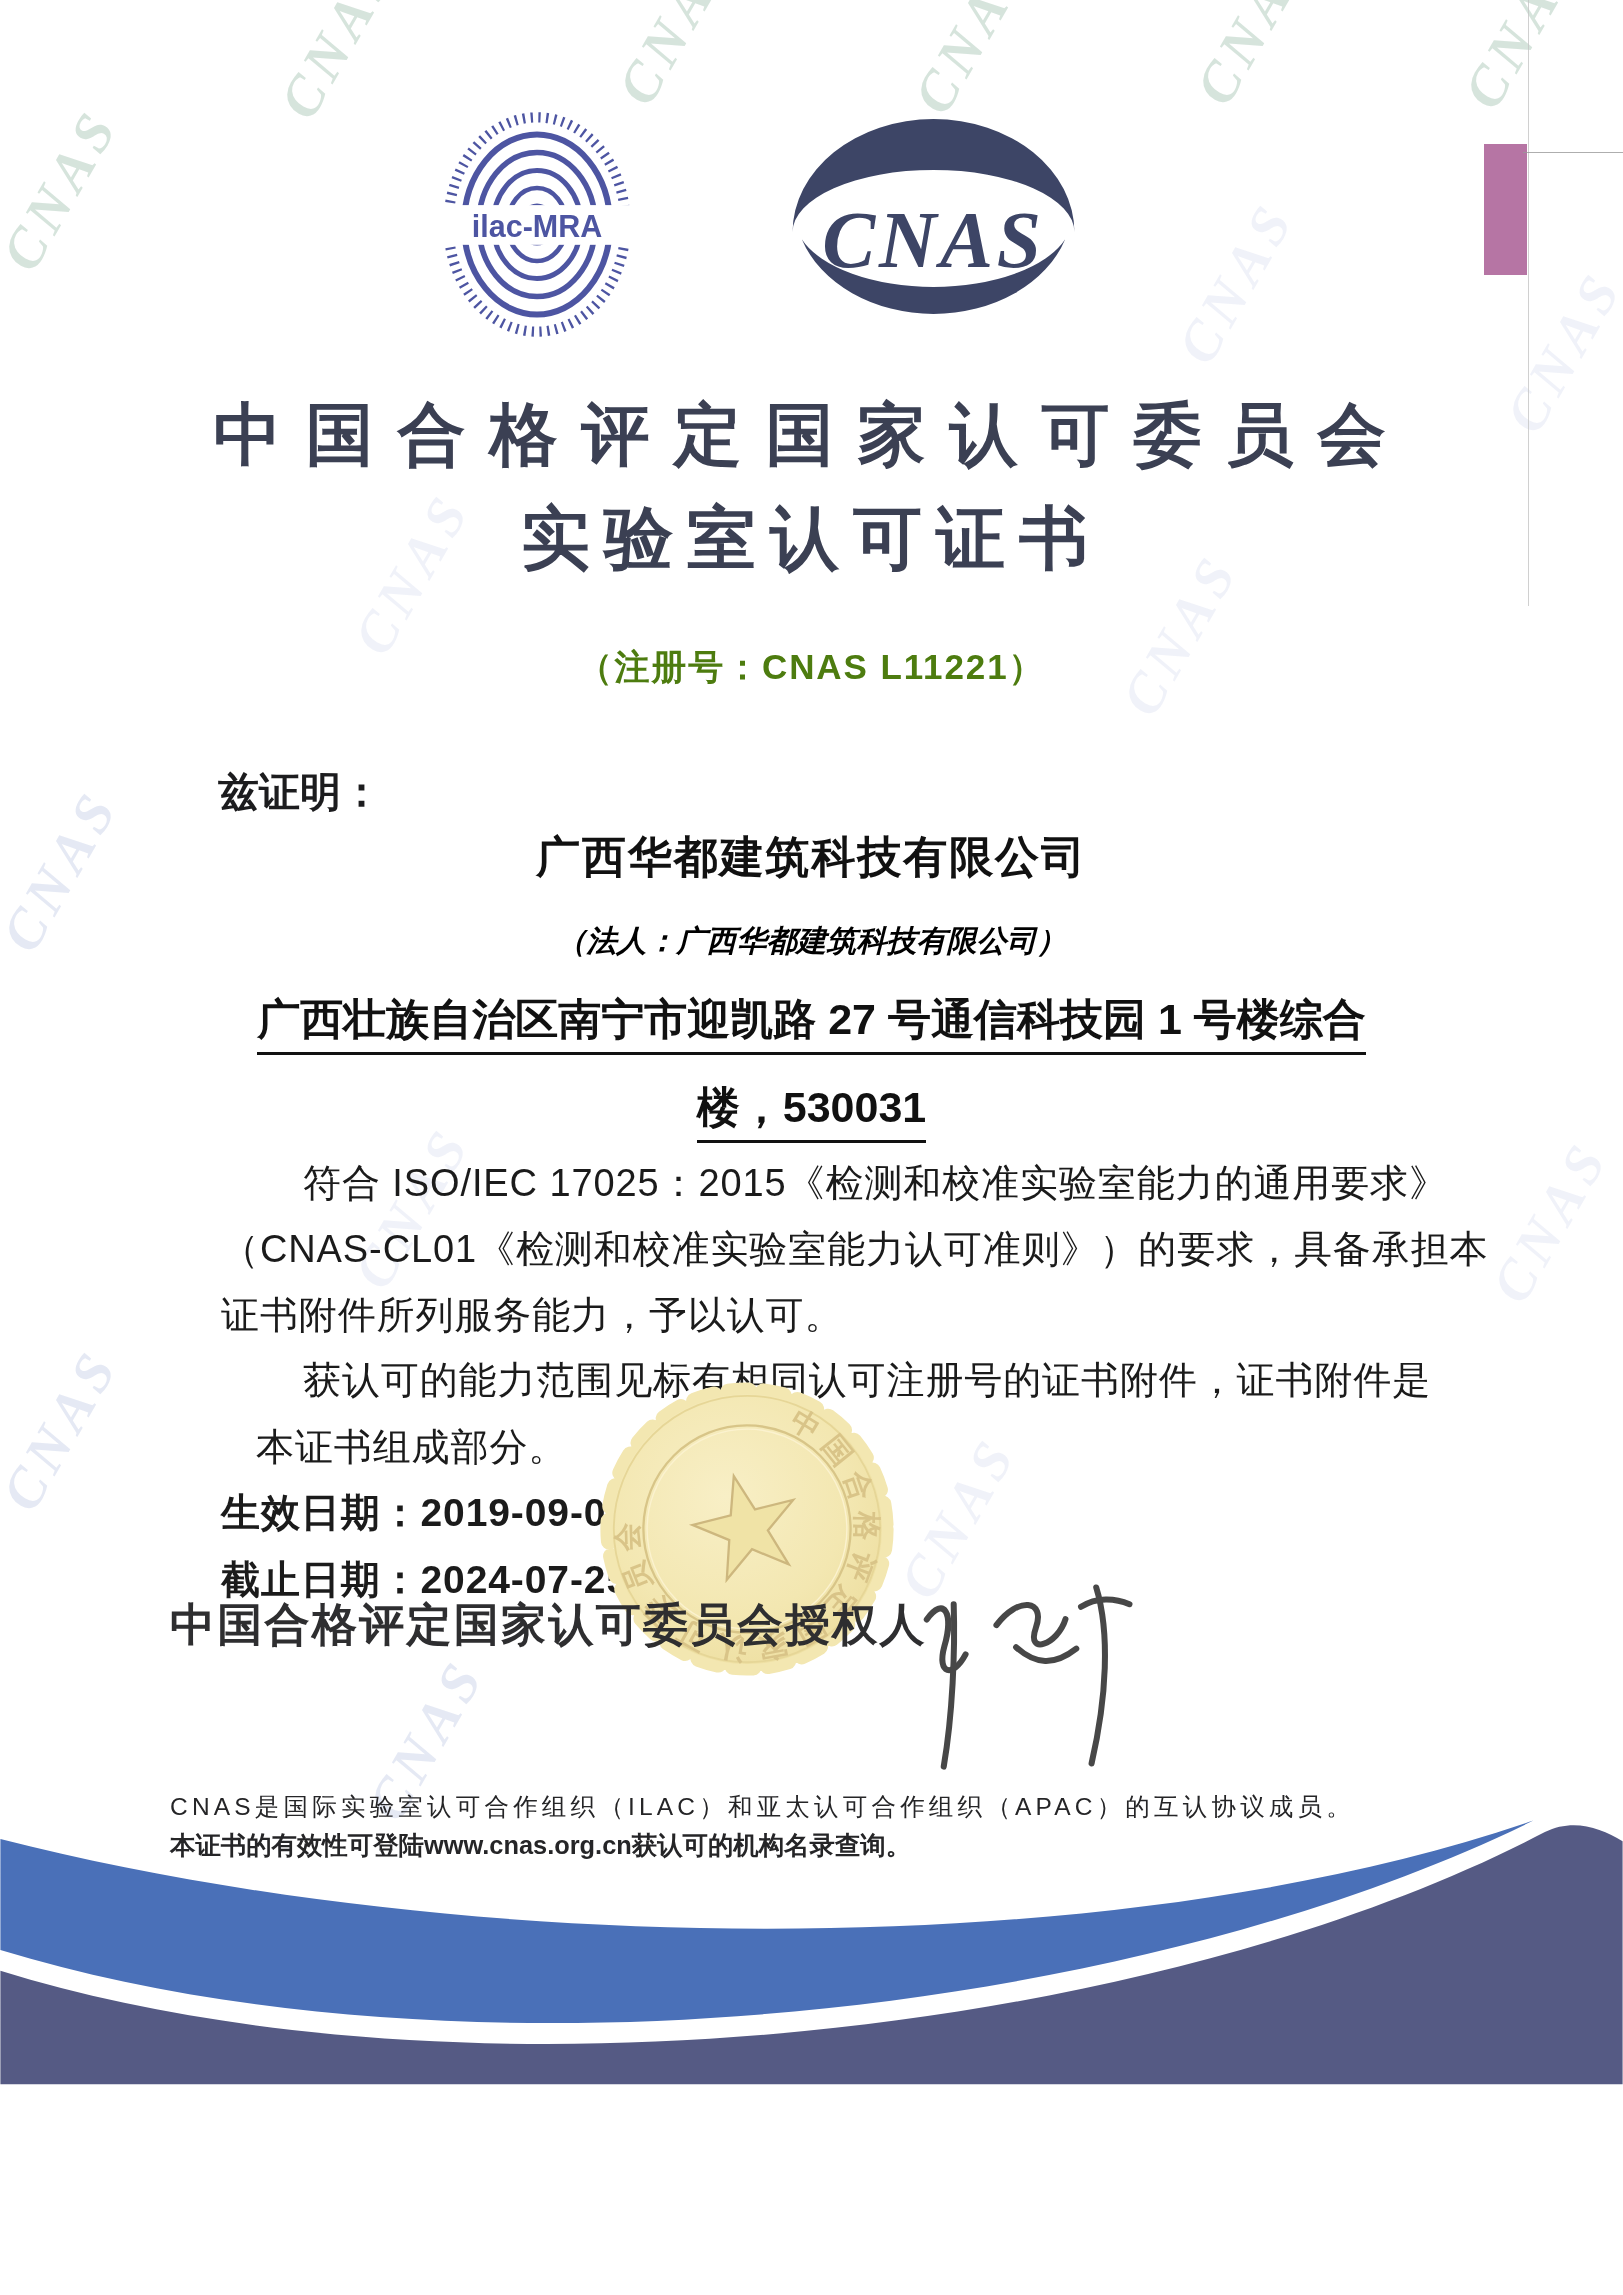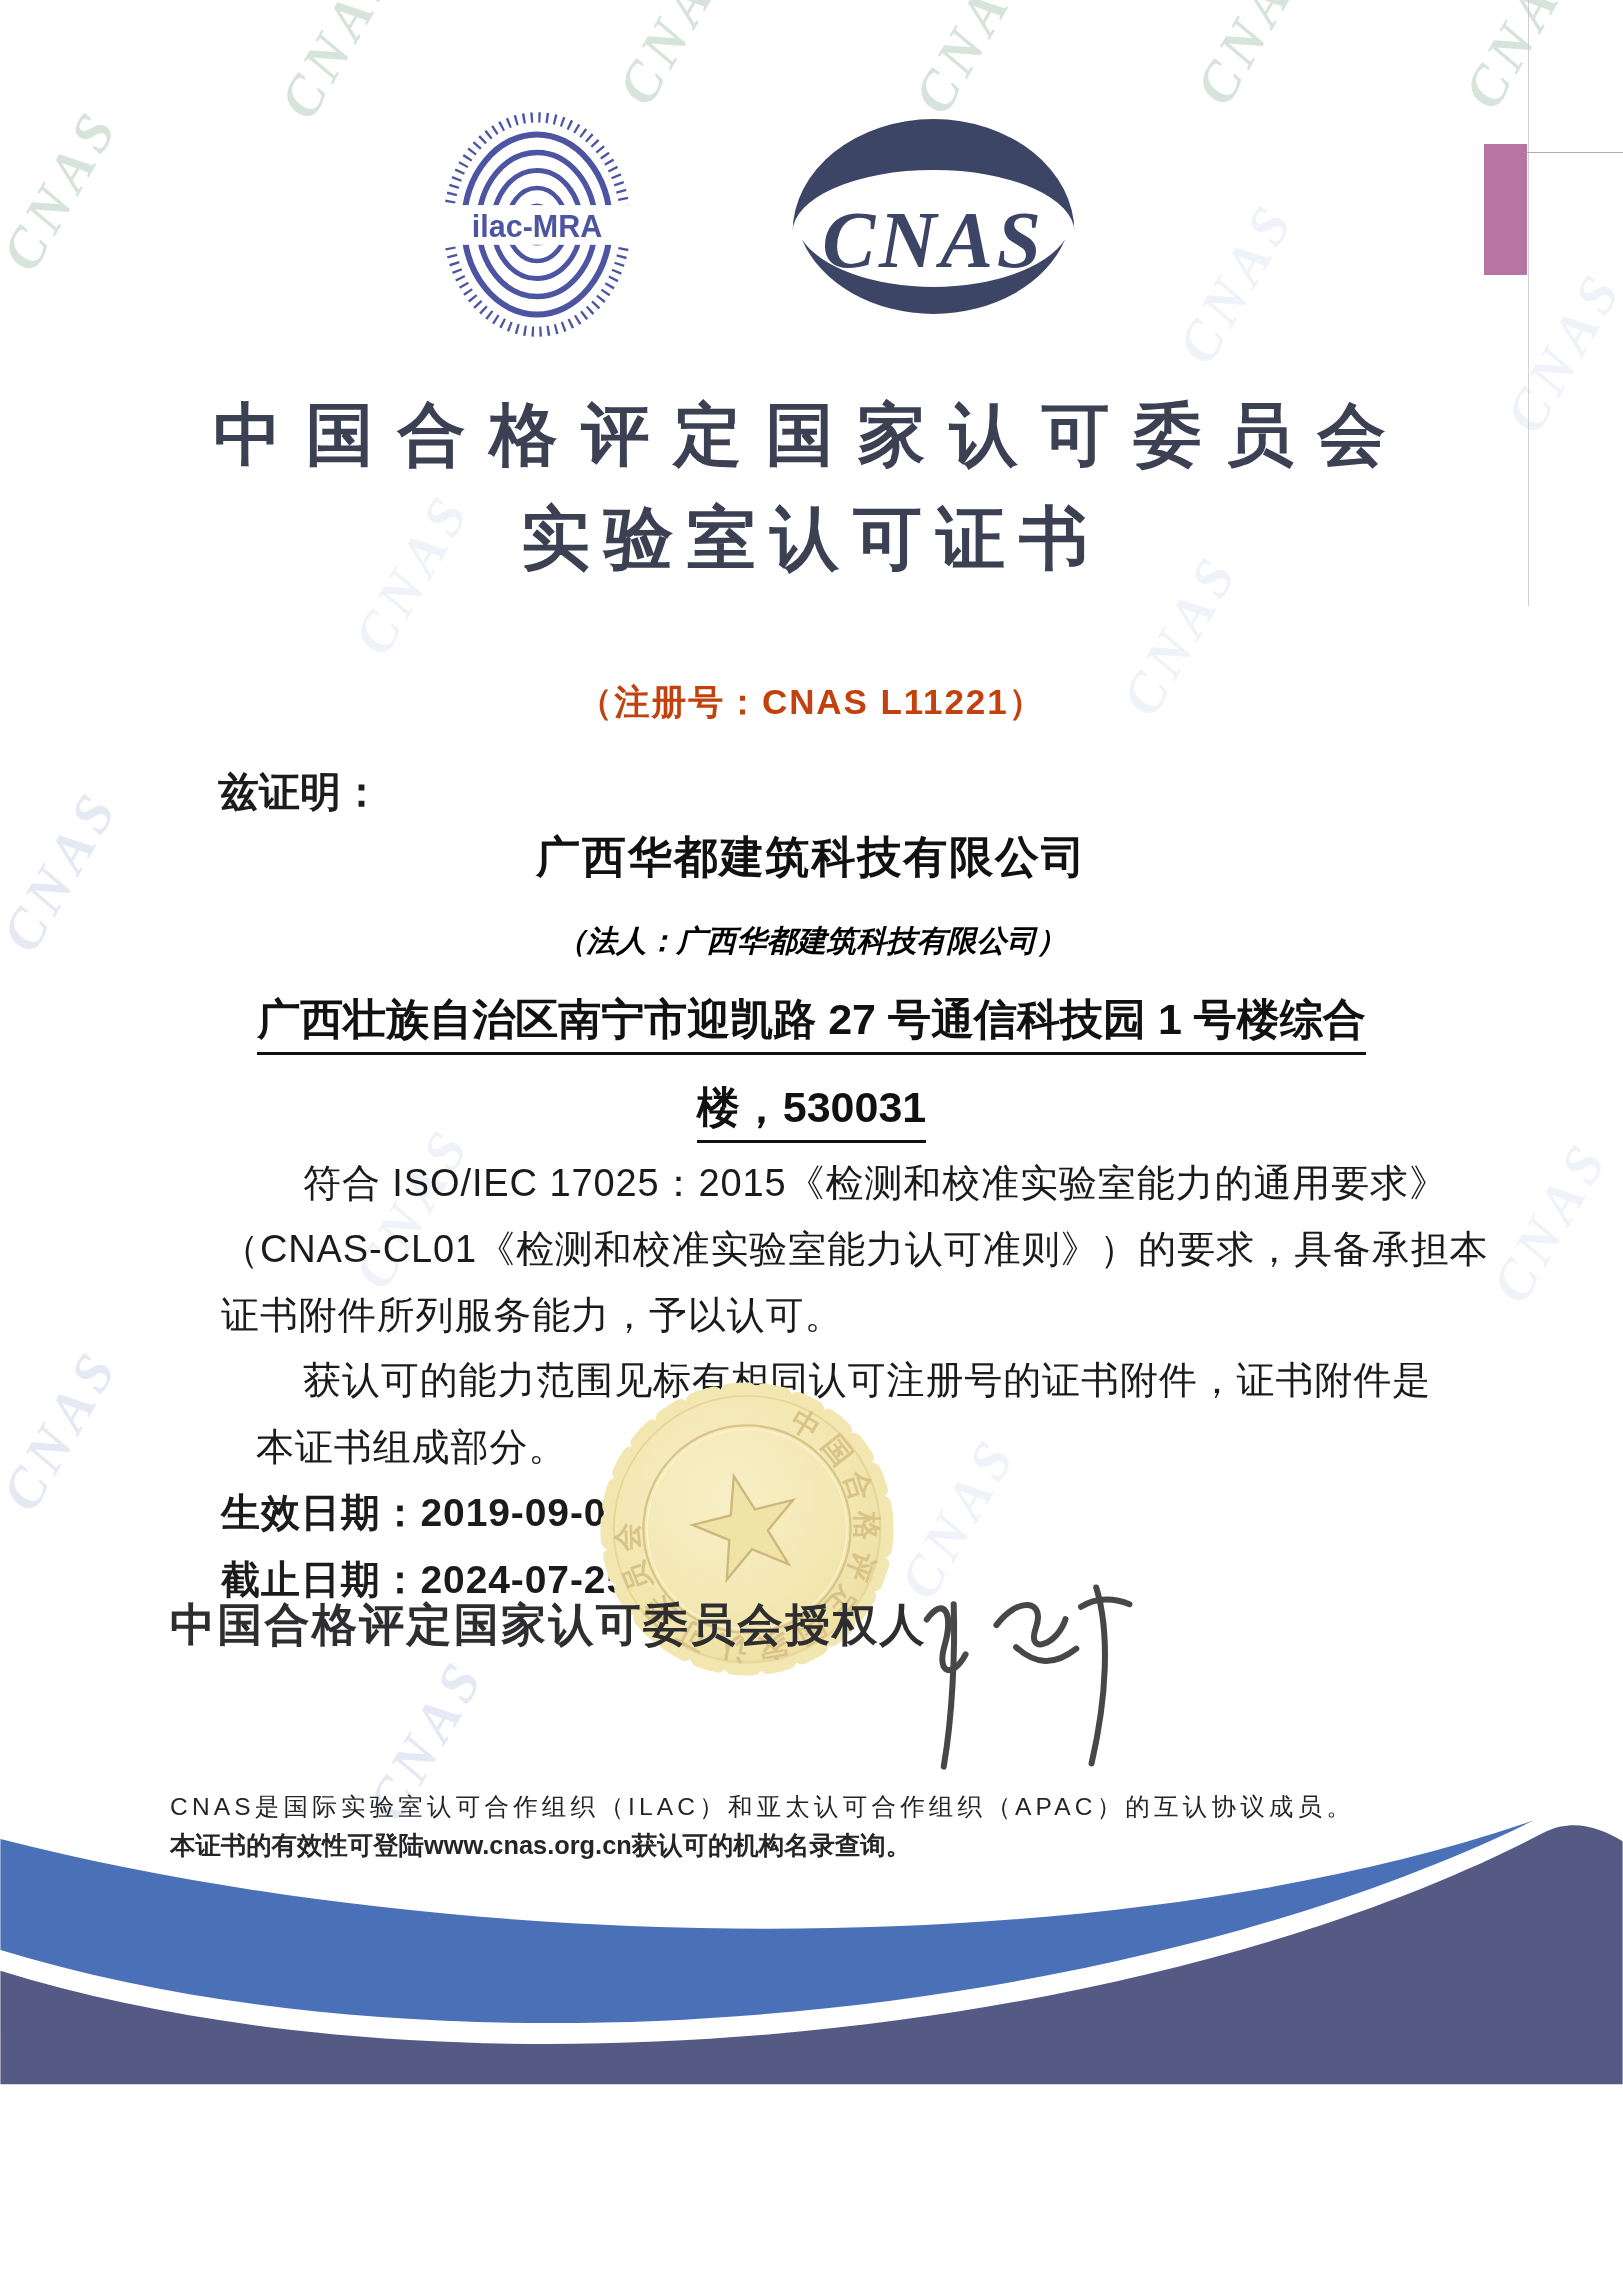--- a/index.html
+++ b/index.html
@@ -13,21 +13,21 @@
       font-style:italic;font-weight:bold;font-size:56px;letter-spacing:7.4px;
       transform:rotate(-60deg);pointer-events:none;user-select:none;}
   .wm-a{color:rgba(120,165,140,0.30);}
   .wm-b{color:rgba(135,155,205,0.22);}
   .wm-c{color:rgba(150,165,210,0.14);}
   
   .title{top:396px;font-family:"Liberation Serif","DejaVu Serif",serif;font-weight:bold;
          font-size:68px;letter-spacing:24px;color:#3b4053;}
   .subtitle{top:500px;font-family:"Liberation Serif","DejaVu Serif",serif;font-weight:bold;
          font-size:69px;letter-spacing:14px;color:#3b4053;}
-  .reg{top:647px;font-size:35px;font-weight:bold;color:#c2410c;letter-spacing:1.9px;margin-top:35px;}
+  .reg{top:647px;font-size:35px;font-weight:bold;color:#4d7c0f;letter-spacing:1.9px;}
   .certify{left:218px;top:769px;font-size:41px;font-weight:600;}
   .company{top:832px;font-size:44px;font-weight:bold;color:#111;letter-spacing:1.9px;}
   .legal{top:924px;font-size:30px;font-weight:bold;font-style:italic;color:#000000;}
   .addr{font-size:43px;font-weight:bold;color:#111;}
   .addr span{display:inline-block;border-bottom:3.7px solid #111;padding-bottom:7.4px;}
   .addr1{top:995px;}
   .addr2{top:1083px;}
   .para{font-size:38px;font-weight:400;color:#1b1b1b;letter-spacing:0.9px;}
   .dates{font-size:39px;font-weight:600;color:#1b1b1b;letter-spacing:0.9px;}
   .auth{left:170px;top:1599px;font-size:45px;font-weight:bold;color:#2e2e30;letter-spacing:2.3px;}

